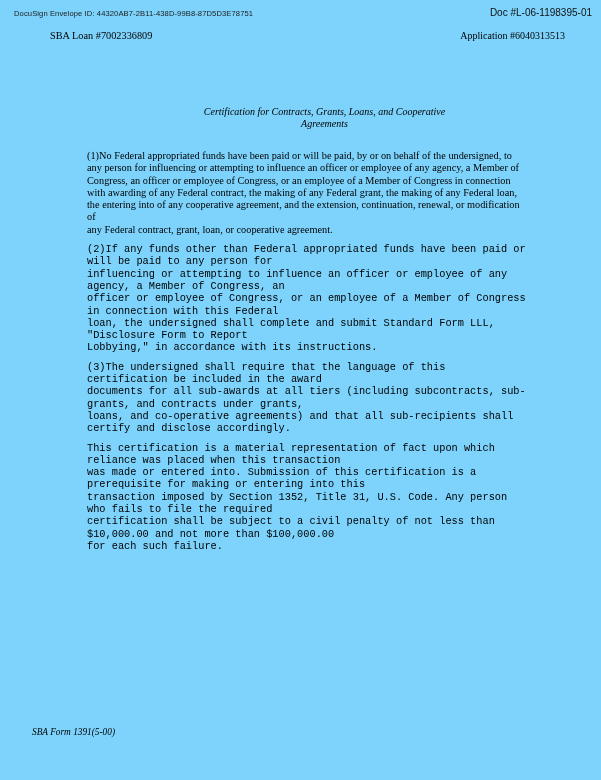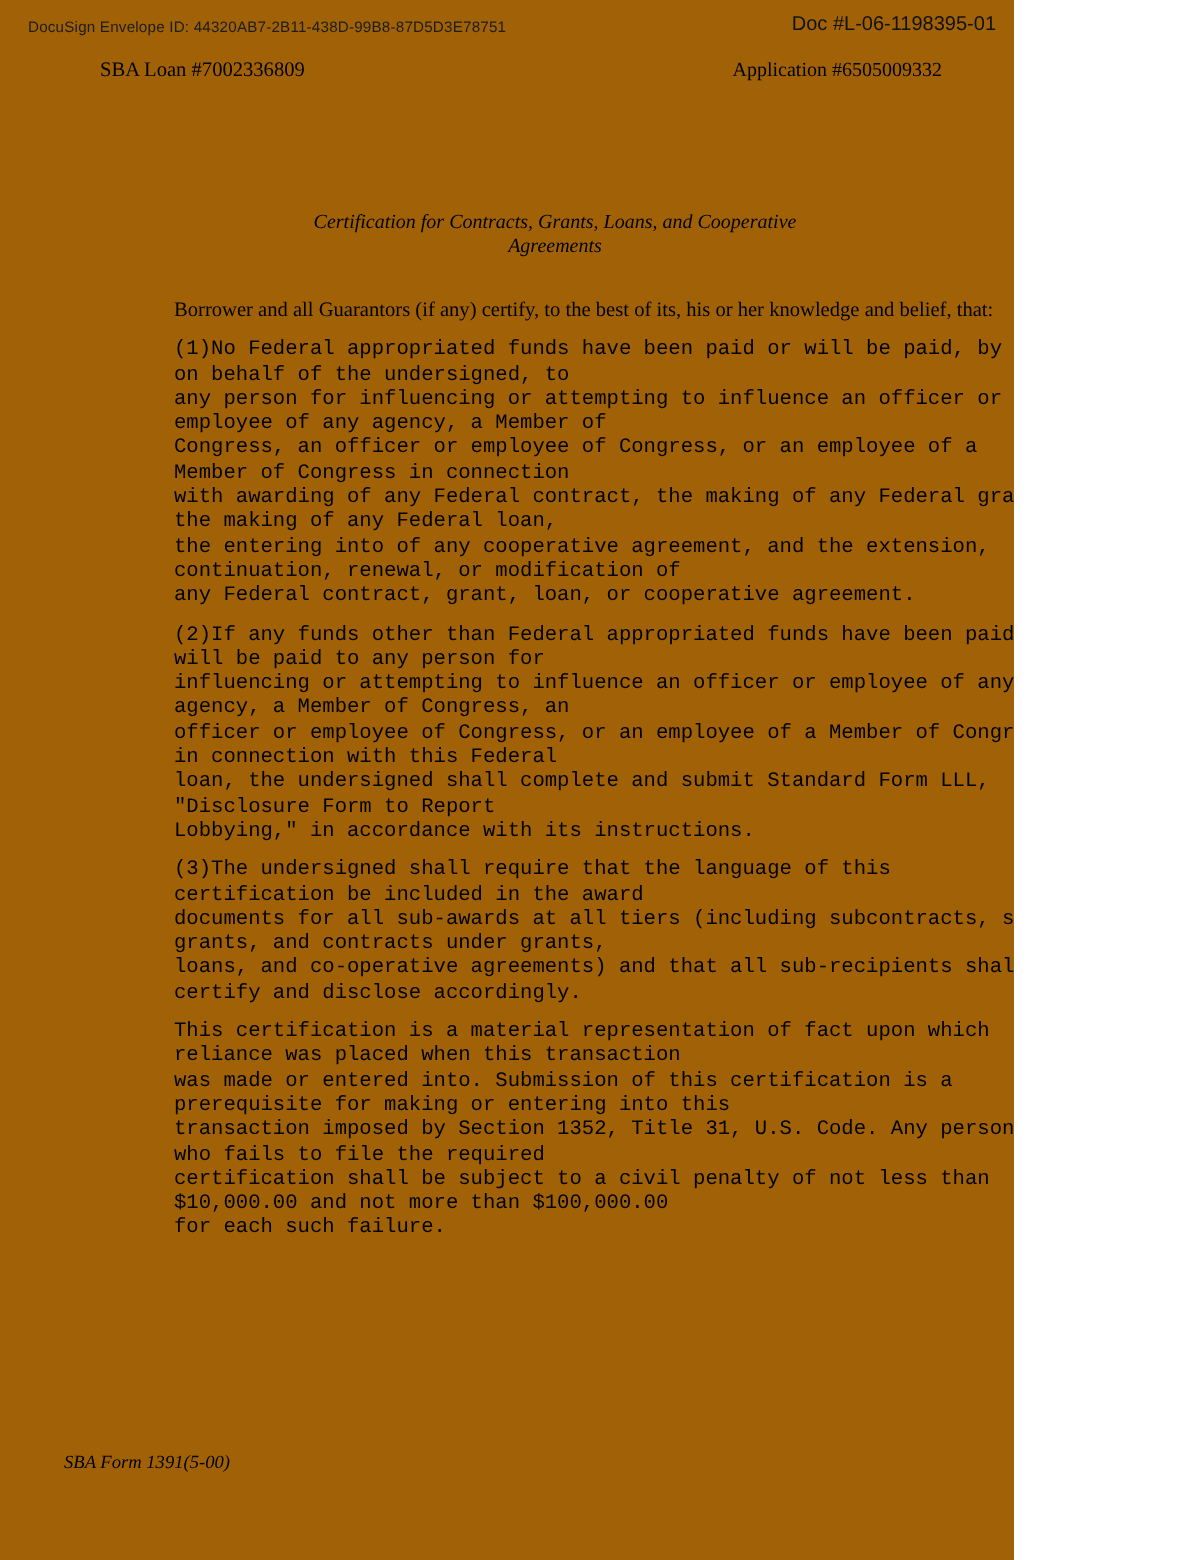--- a/index.html
+++ b/index.html
@@ -2,23 +2,23 @@
 <html><head>
 <meta charset="utf-8">
 <style>
   html, body {
     margin: 0;
     padding: 0;
     background: #ffffff;
   }
   .page {
     position: relative;
-    width: 507px;
+    width: 601px;
     height: 780px;
-    background: #a16207;
+    background: #7dd3fc;
     color: #000000;
     overflow: hidden;
   }
   
   .ds-envelope {
     position: absolute;
     top: 9px;
     left: 14px;
     font-family: "Liberation Sans", sans-serif;
     font-size: 7.6px;
@@ -121,28 +121,27 @@
 <body>
 
 <div class="page">
 
   <span class="ds-envelope">DocuSign Envelope ID: 44320AB7-2B11-438D-99B8-87D5D3E78751</span>
 
   <span class="doc-number">Doc #L-06-1198395-01</span>
 
   <span class="sba-loan">SBA Loan #7002336809</span>
 
-  <span class="application-number">Application #6505009332</span>
+  <span class="application-number">Application #6040313513</span>
 
 
   <div class="doc-subtitle">Certification for Contracts, Grants, Loans, and Cooperative
 Agreements</div>
 
   <div class="doc-body">
-    <p>Borrower and all Guarantors (if any) certify, to the best of its, his or her knowledge and belief, that:</p>
     <p>(1)No Federal appropriated funds have been paid or will be paid, by or on behalf of the undersigned, to
 any person for influencing or attempting to influence an officer or employee of any agency, a Member of
 Congress, an officer or employee of Congress, or an employee of a Member of Congress in connection
 with awarding of any Federal contract, the making of any Federal grant, the making of any Federal loan,
 the entering into of any cooperative agreement, and the extension, continuation, renewal, or modification of
 any Federal contract, grant, loan, or cooperative agreement.</p>
     <p>(2)If any funds other than Federal appropriated funds have been paid or will be paid to any person for
 influencing or attempting to influence an officer or employee of any agency, a Member of Congress, an
 officer or employee of Congress, or an employee of a Member of Congress in connection with this Federal
 loan, the undersigned shall complete and submit Standard Form LLL, "Disclosure Form to Report

